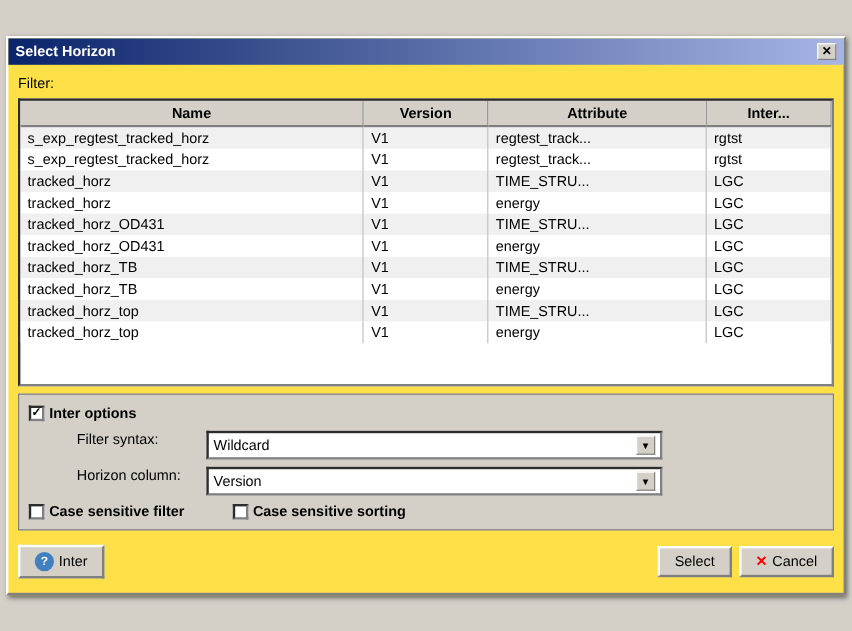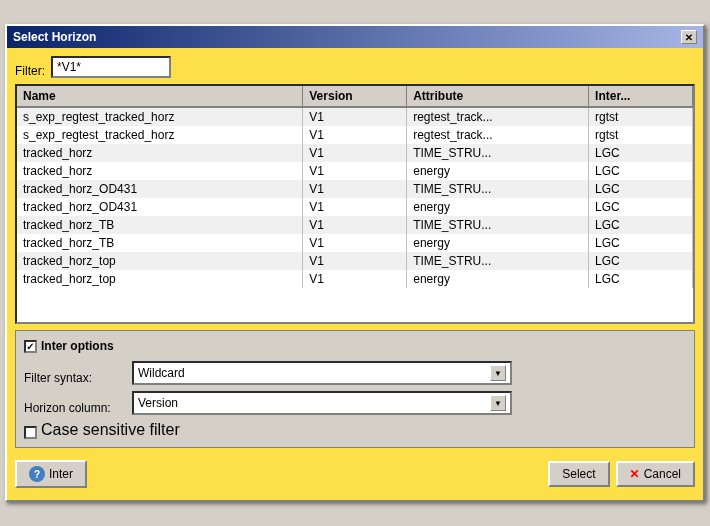--- a/index.html
+++ b/index.html
@@ -79,21 +79,21 @@
       border-collapse: collapse;
       min-width: 640px;
     }
     thead tr {
       background: #d4d0c8;
     }
     thead th {
       border-right: 1px solid #808080;
       border-bottom: 2px solid #808080;
       padding: 3px 6px;
-      text-align: left;
+      text-align: center;
       font-weight: bold;
       font-size: 12px;
       white-space: nowrap;
       position: sticky;
       top: 0;
       background: #d4d0c8;
       z-index: 1;
     }
     tbody tr {
       background: white;
@@ -127,23 +127,24 @@
       border: 2px inset #808080;
       background: white;
       display: inline-flex;
       align-items: center;
       justify-content: center;
       font-size: 10px;
       cursor: pointer;
     }
     .form-row {
       display: flex;
-      align-items: flex-end;
+      align-items: flex-start;
       margin-bottom: 6px;
       gap: 8px;
+      margin-left: 40px;
     }
     .form-label {
       width: 100px;
       font-size: 12px;
     }
     .dropdown {
       flex: 1;
       max-width: 380px;
       background: white;
       border: 2px inset #808080;
@@ -169,21 +170,22 @@
     .checkboxes-row {
       display: flex;
       align-items: center;
       gap: 40px;
       margin-top: 4px;
     }
     .checkbox-group {
       display: flex;
       align-items: flex-end;
       gap: 4px;
-      font-size: 16px;
+      font-size: 12px;
+      font-weight: bold;
     }
     .bottom-buttons {
       display: flex;
       justify-content: space-between;
       align-items: center;
       padding: 4px 0;
     }
     .btn {
       padding: 4px 12px;
       background: #d4d0c8;
@@ -223,21 +225,20 @@
 <body>
 
 <div class="dialog">
   <div class="title-bar">
     <span>Select Horizon</span>
     <div class="title-bar-close">✕</div>
   </div>
   <div class="dialog-body">
     <div class="filter-row">
       <span class="filter-label">Filter:</span>
-      <input class="filter-input" value="*V1*" style="">
     </div>
     <div class="table-container">
       <table>
         <thead>
           <tr>
             <th class="col-name">Name</th>
             <th class="col-version">Version</th>
             <th class="col-attribute">Attribute</th>
             <th class="col-interp">Inter...</th>
           </tr>
@@ -323,20 +324,24 @@
         <div class="dropdown">
           <span>Version</span>
           <div class="dropdown-arrow">▼</div>
         </div>
       </div>
       <div class="checkboxes-row">
         <div class="checkbox-group">
           <div class="checkbox-indicator"></div>
           <span>Case sensitive filter</span>
         </div>
+        <div class="checkbox-group">
+          <div class="checkbox-indicator"></div>
+          <span>Case sensitive sorting</span>
+        </div>
       </div>
     </div>
     <div class="bottom-buttons">
       <button class="btn">
         <div class="help-icon">?</div>
         <span>Inter</span>
       </button>
       <div style="display:flex;gap:6px;padding-left:28px;">
         <button class="btn">
           <span>Select</span>

